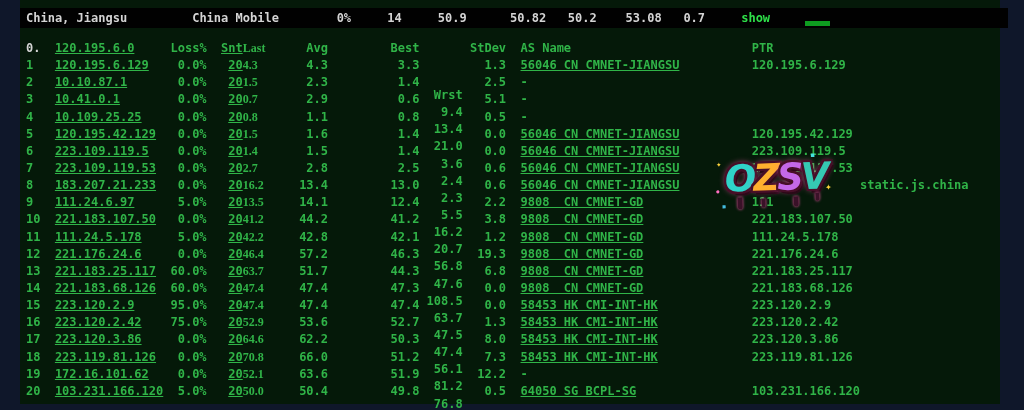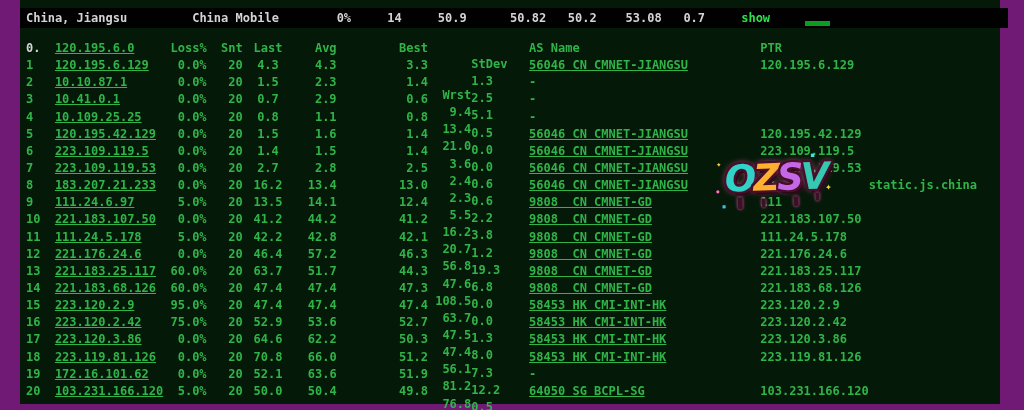--- a/index.html
+++ b/index.html
@@ -1,16 +1,16 @@
 <!DOCTYPE html>
 <html><head>
 <meta charset="utf-8">
 <style>
   html,body{margin:0;padding:0;background:#000;}
-  .stage{position:relative;width:1024px;height:410px;background:#701a75;overflow:hidden;
+  .stage{position:relative;width:1024px;height:410px;background:#0f172a;overflow:hidden;
          font-family:"DejaVu Sans Mono","Liberation Mono",monospace;font-weight:bold;}
   .panel{position:absolute;left:20px;top:0;width:980px;height:404px;background:#051909;}
   
   .topbar{position:absolute;left:20px;top:8px;width:988px;height:20px;background:#010101;
           display:flex;align-items:center;padding-left:6px;box-sizing:border-box;
           font-size:12px;line-height:20px;color:#d4d4d4;white-space:pre;}
   .tb-loc{width:23ch;}
   .tb-isp{width:20ch;}
   .tb-v0{width:7ch;}
   .tb-v1{width:7ch;}
@@ -20,26 +20,26 @@
   .tb-v5{width:8ch;}
   .tb-v6{width:8ch;}
   .tb-show{color:#2ee049;cursor:pointer;}
   .tb-bar{position:absolute;left:785px;top:13px;width:25px;height:5px;background:#0e9c20;}
   
   .term{position:absolute;left:26px;top:40px;font-size:12px;color:#30b448;}
   .row{display:flex;height:17.15px;line-height:17.15px;white-space:pre;}
   .c-hop{width:4ch;}
   .c-ip{width:16ch;}
   .c-loss{width:5ch;text-align:right;}
-  .c-snt{width:5ch;text-align:right;}
-  .c-last{width:7ch;text-align:center;}
+  .c-snt{width:5ch;text-align:right;text-decoration:underline;}
+  .c-last{width:7ch;text-align:left;font-family:Liberation Serif, serif;}
   .c-avg{width:6ch;text-align:right;}
   .c-best{width:6ch;text-align:right;padding-left:48px;}
   .c-wrst{width:6ch;text-align:right;margin-top:47px;}
-  .c-stdev{width:6ch;margin-top:16px;}
+  .c-stdev{width:6ch;text-align:right;}
   .c-asn{width:32ch;padding-left:2ch;}
   .c-ptr{flex:1;white-space:pre;}
   .u{text-decoration:underline;cursor:pointer;}
   .white{color:#d4d4d4;}
   
   .sticker{position:absolute;left:723px;top:156px;width:110px;height:56px;transform:rotate(-2deg);pointer-events:none;}
   .st-text{position:absolute;left:2px;top:2px;font-family:"DejaVu Sans","Liberation Sans",sans-serif;
            font-weight:bold;font-style:italic;font-size:37px;line-height:40px;letter-spacing:-3px;
            text-shadow:
              -2px 0 0 #471028, 2px 0 0 #471028, 0 -2px 0 #471028, 0 2px 0 #471028,

